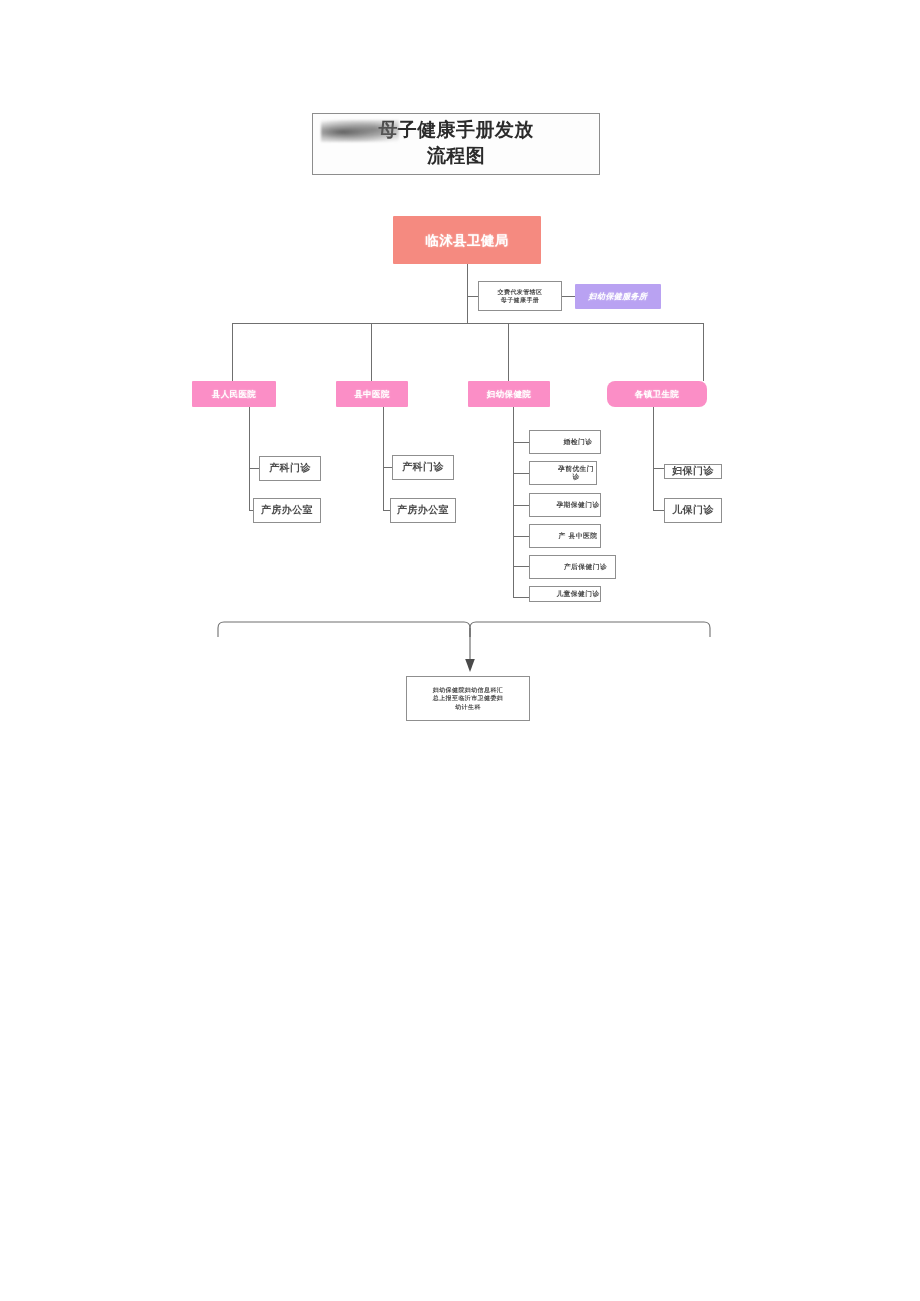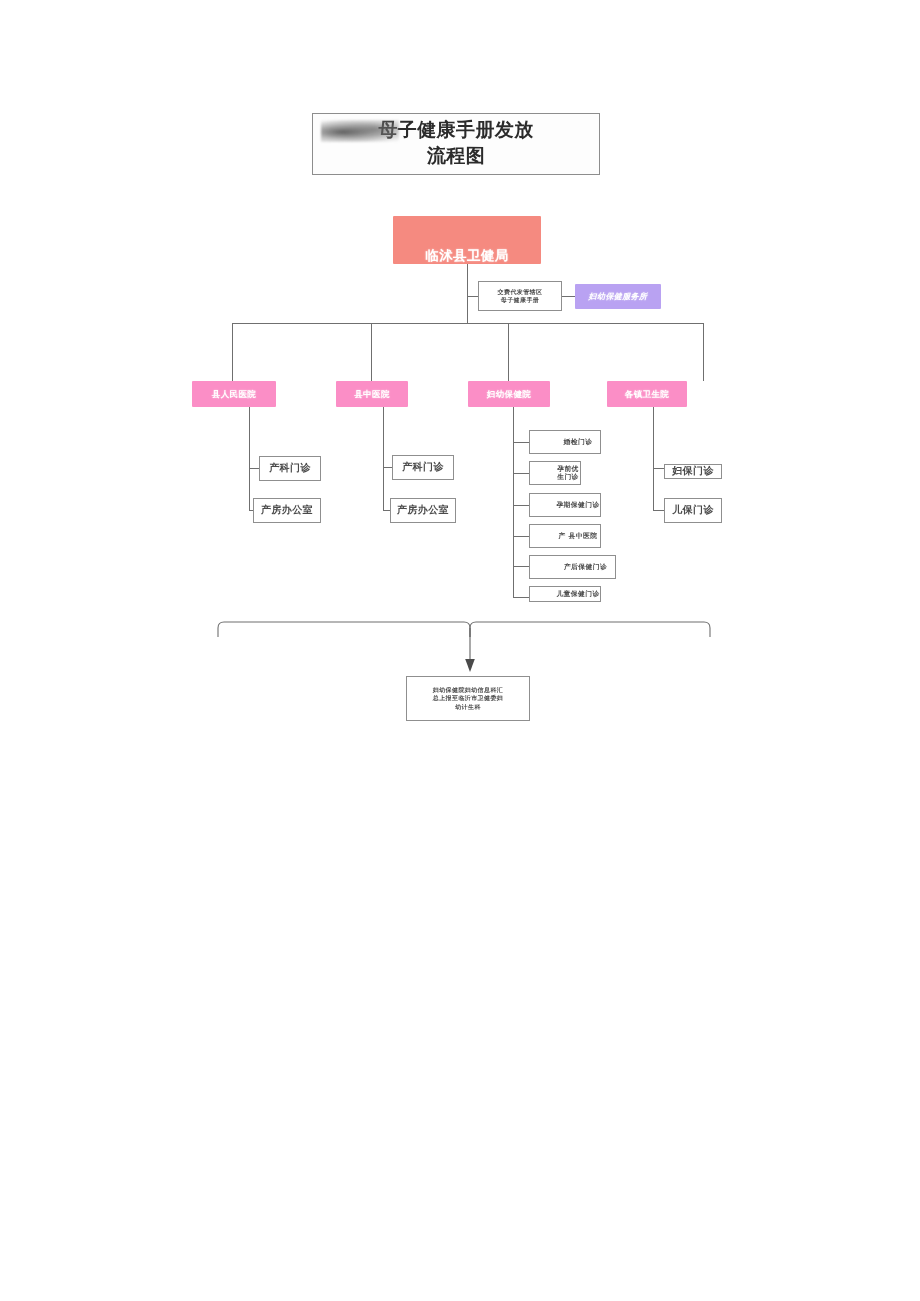--- a/index.html
+++ b/index.html
@@ -61,21 +61,20 @@
 
   
   .box-root {
     background: #f58a80;
     color: #ffffff;
     font-size: 13.5px;
     font-weight: 700;
     border-radius: 1px;
     filter: blur(0.35px);
     text-shadow: 0 0 2px rgba(255,255,255,0.55);
-    align-items: flex-end;
   }
   .box-purple {
     background: #b9a2f2;
     color: #ffffff;
     font-size: 8px;
     font-weight: 700;
     border-radius: 1px;
     filter: blur(0.4px);
     text-shadow: 0 0 2px rgba(255,255,255,0.5);
   }
@@ -193,37 +192,37 @@
   <div class="conn h" style="left:513px; top:442px; width:17px;"></div>
   <div class="conn h" style="left:513px; top:473px; width:17px;"></div>
   <div class="conn h" style="left:513px; top:505px; width:17px;"></div>
   <div class="conn h" style="left:513px; top:536px; width:17px;"></div>
   <div class="conn h" style="left:513px; top:566px; width:17px;"></div>
   <div class="conn h" style="left:513px; top:597px; width:17px;"></div>
 
   <div class="node box-plain sm" style="left:529px; top:430px; width:72px; height:24px;">
     <span>婚检门诊</span>
   </div>
-  <div class="node box-plain sm" style="left:529px; top:461px; width:52px; height:24px;">
+  <div class="node box-plain sm" style="left:529px; top:461px; width:68px; height:24px;">
     <span>孕前优生门诊</span>
   </div>
   <div class="node box-plain sm" style="left:529px; top:493px; width:72px; height:24px;">
     <span>孕期保健门诊</span>
   </div>
   <div class="node box-plain sm" style="left:529px; top:524px; width:72px; height:24px;">
     <span>产  县中医院</span>
   </div>
   <div class="node box-plain sm" style="left:529px; top:555px; width:87px; height:24px;">
     <span>产后保健门诊</span>
   </div>
   <div class="node box-plain sm" style="left:529px; top:586px; width:72px; height:16px;">
     <span>儿童保健门诊</span>
   </div>
 
-  <div class="node box-pink" style="left:607px; top:381px; width:80px; height:26px;">
+  <div class="node box-pink" style="left:607px; top:381px; width:100px; height:26px;border-radius:8px;">
     <span>各镇卫生院</span>
   </div>
   <div class="conn v" style="left:653px; top:407px; height:103px;"></div>
   <div class="conn h" style="left:653px; top:468px; width:12px;"></div>
   <div class="conn h" style="left:653px; top:510px; width:12px;"></div>
 
   <div class="node box-plain" style="left:664px; top:456px; width:58px; height:15px;margin-top:8px;">
     <span>妇保门诊</span>
   </div>
   <div class="node box-plain" style="left:664px; top:498px; width:58px; height:25px;">

